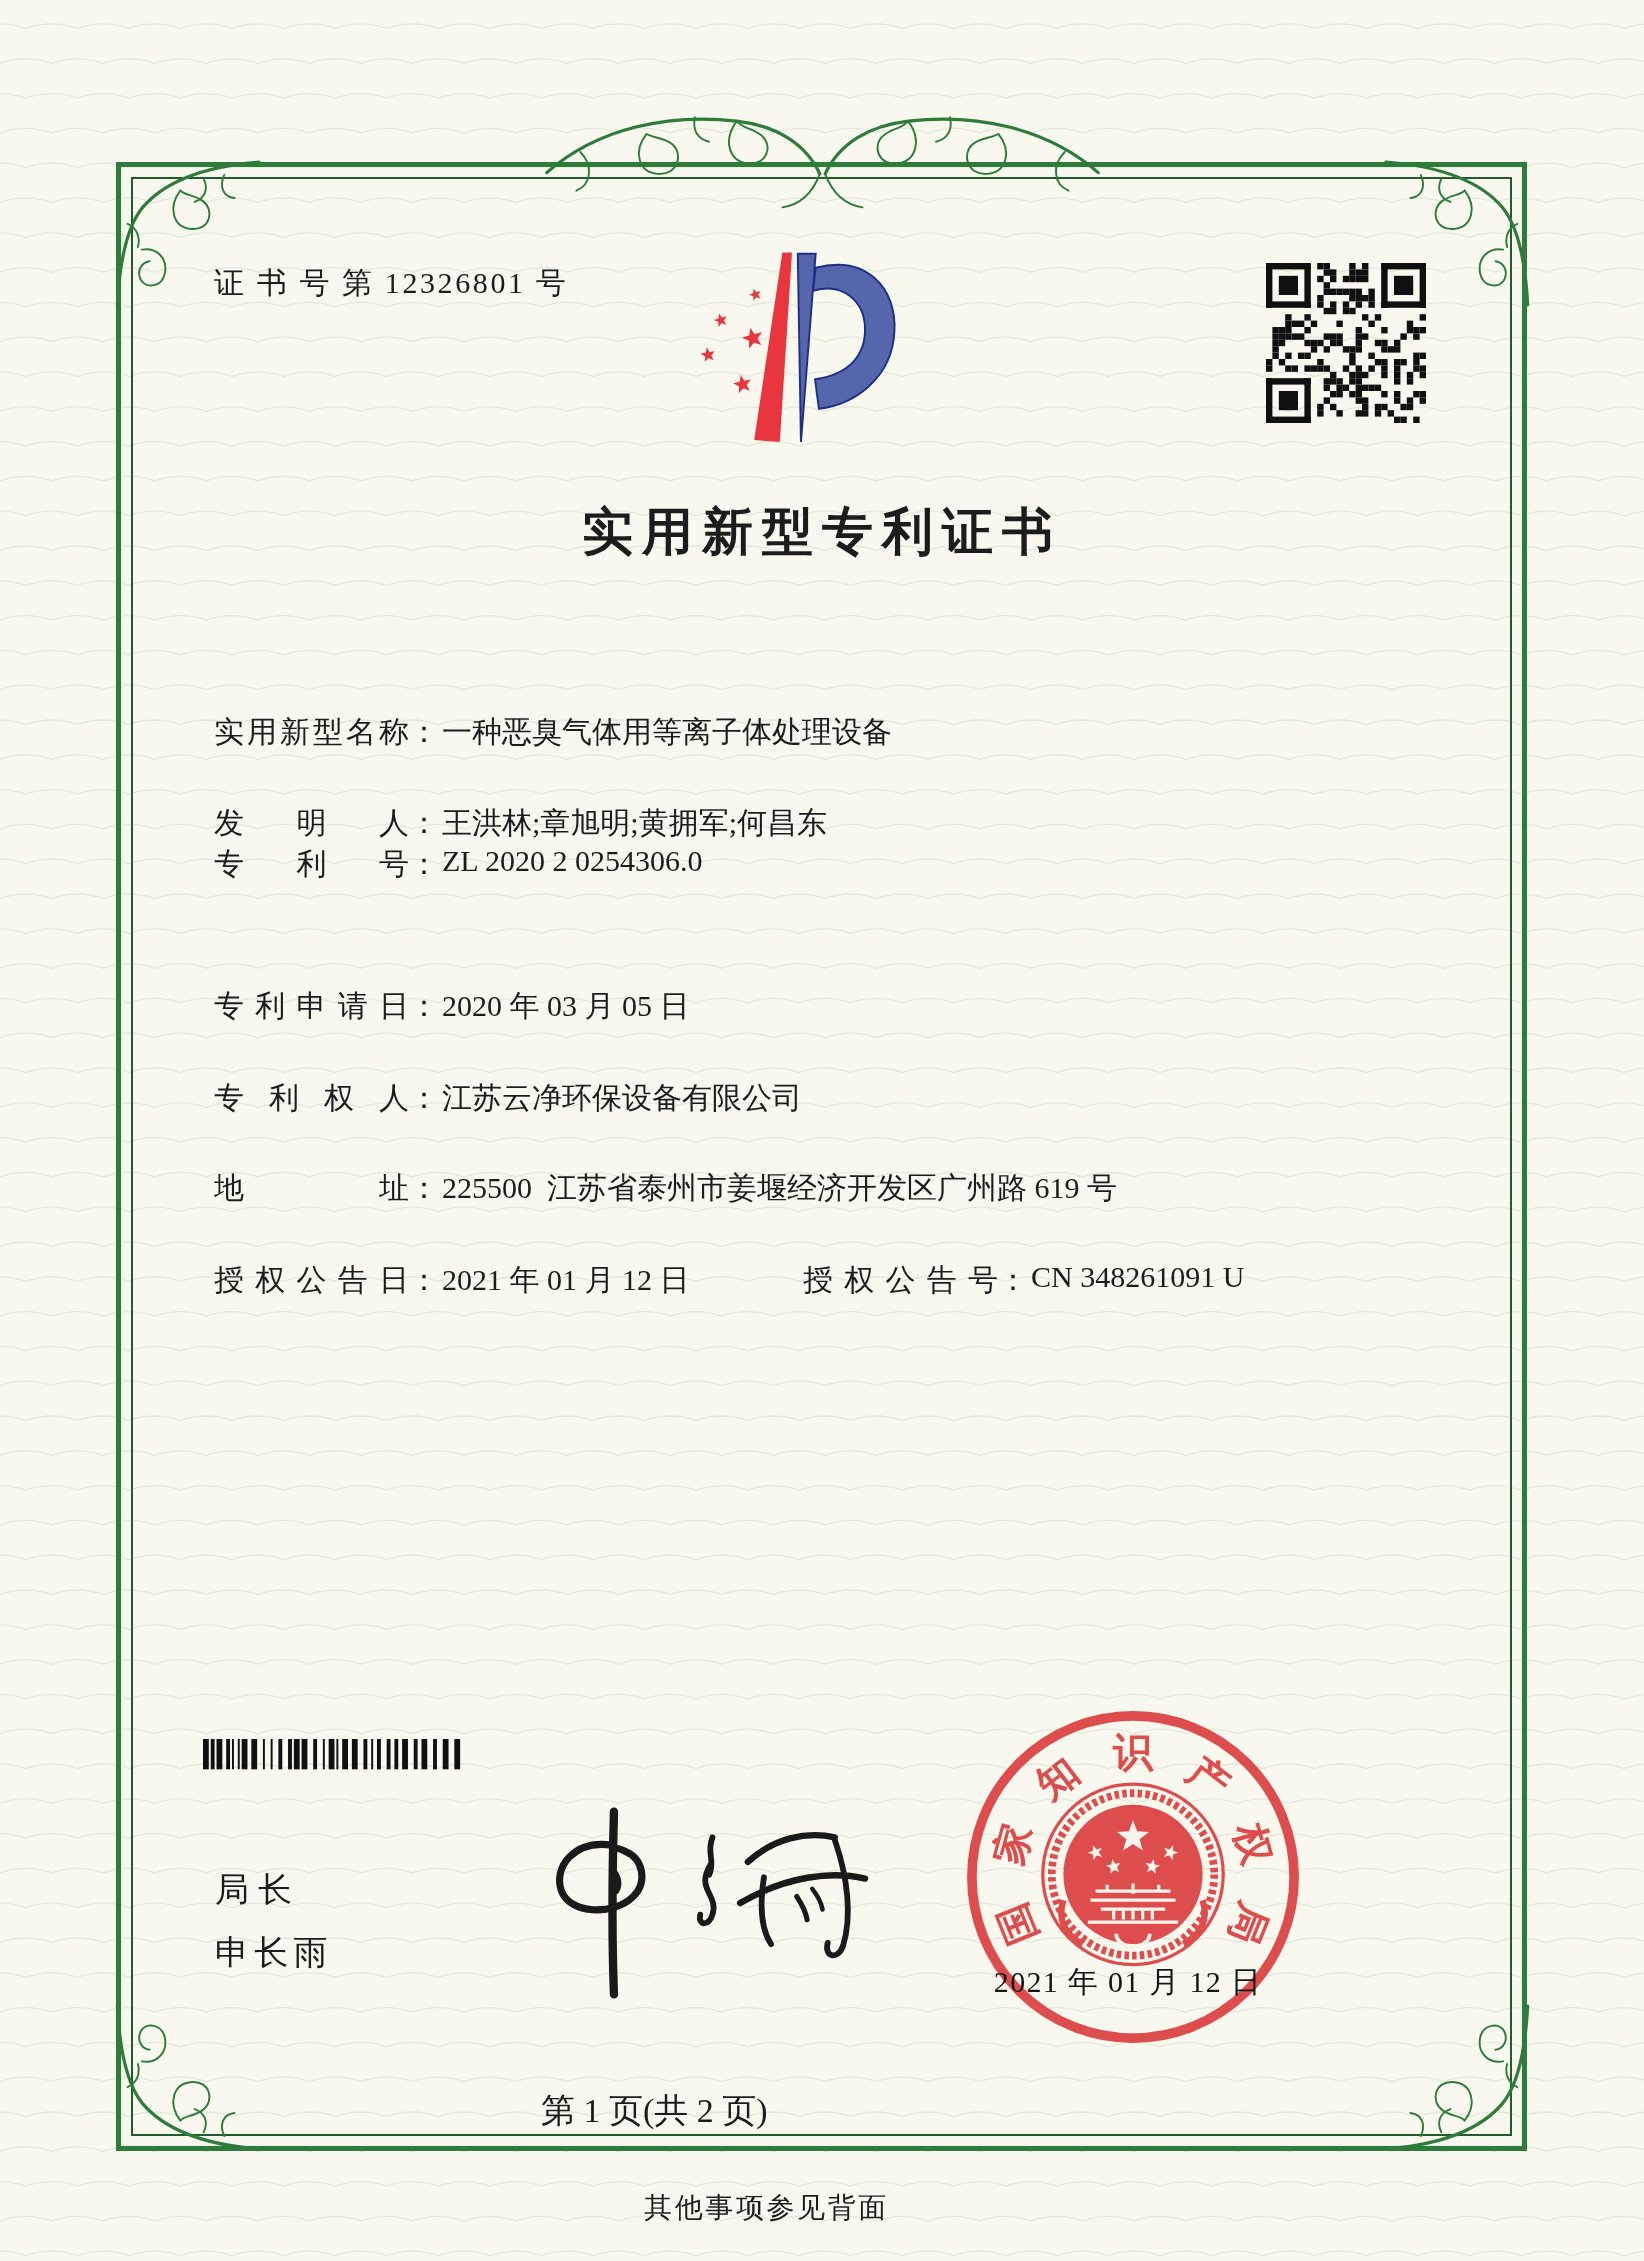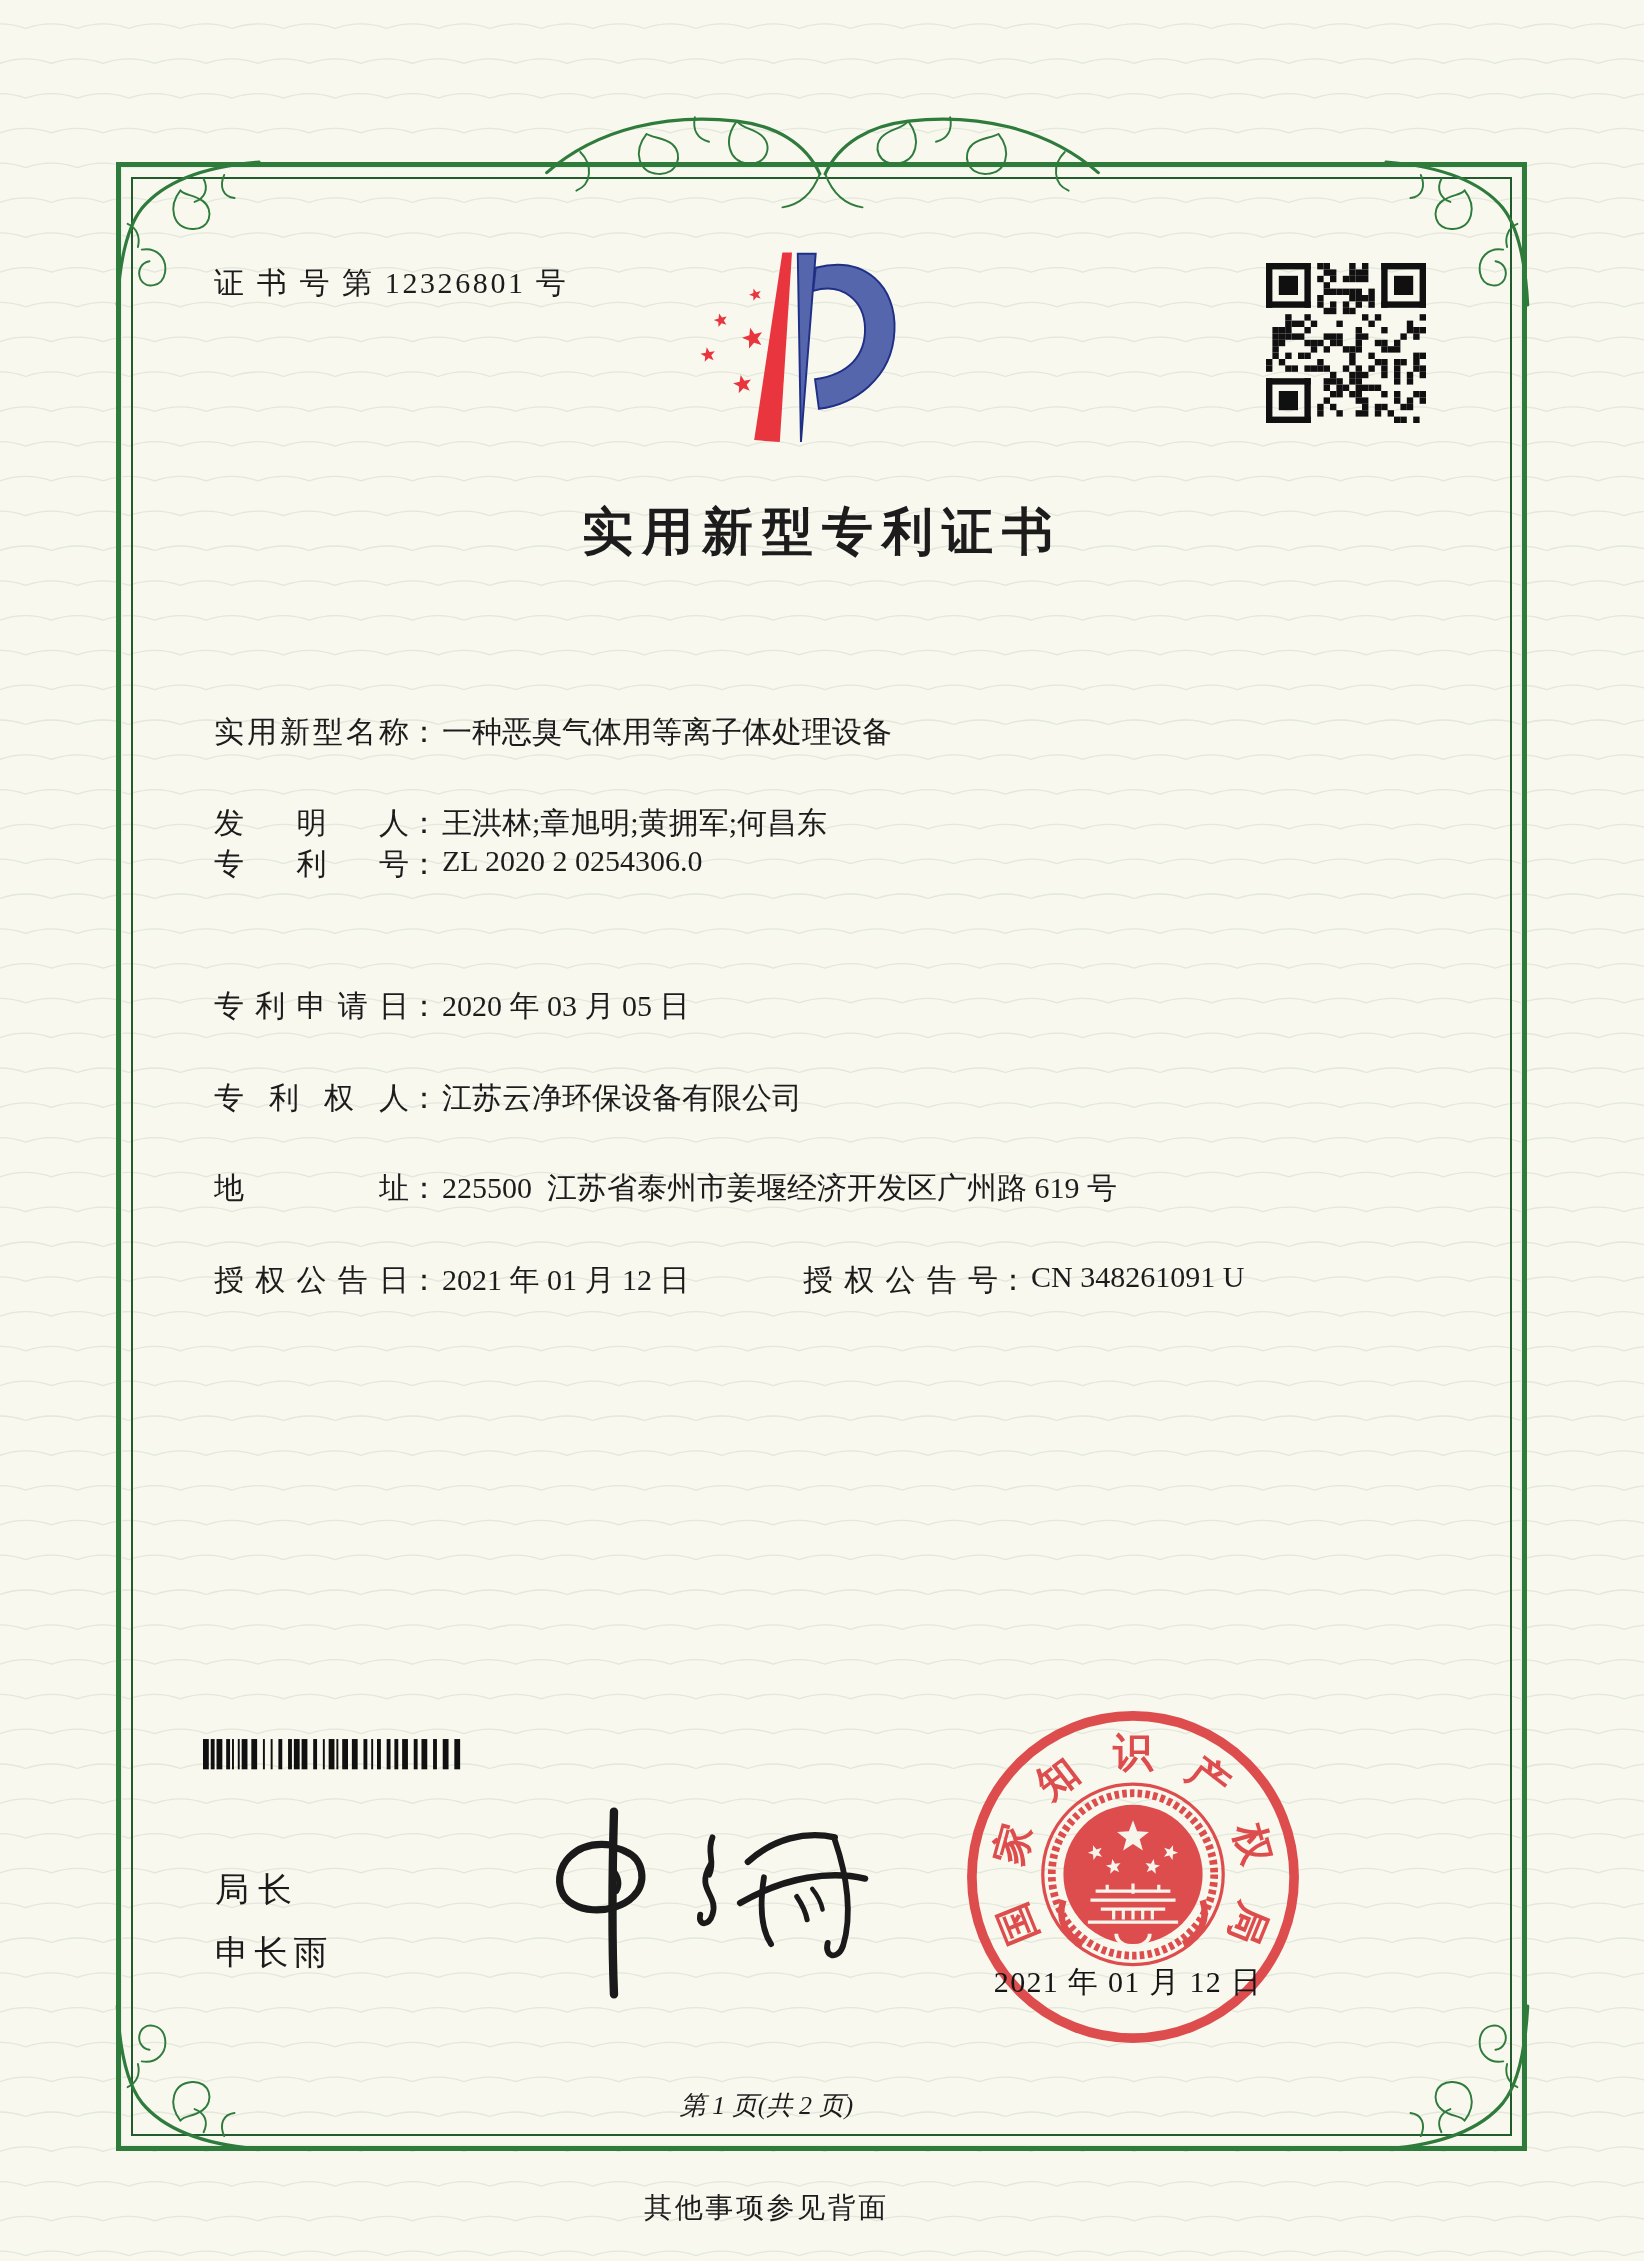--- a/index.html
+++ b/index.html
@@ -41,21 +41,21 @@
   #sig{position:absolute;left:387px;top:1800px;}
   
   .seal{position:absolute;left:959px;top:1703px;width:348px;height:348px;
         mix-blend-mode:multiply;opacity:.95;}
   .seal-char{position:absolute;left:174px;top:174px;width:0;height:0;
         font-size:40px;font-weight:700;color:var(--seal-red);}
   .seal-char span{position:absolute;left:-22px;top:-22px;width:44px;height:44px;
         display:flex;align-items:center;justify-content:center;}
   .seal-date{position:absolute;left:954px;top:1962px;width:348px;text-align:center;
         font-size:30px;letter-spacing:1.3px;color:#151515;z-index:5;white-space:pre;}
-  .pageno{position:absolute;left:541px;top:2088px;width:451px;text-align:center;font-size:26px;white-space:pre;font-style:italic;}
+  .pageno{position:absolute;left:541px;top:2088px;width:451px;font-size:34px;white-space:pre;}
   .backnote{position:absolute;left:541px;top:2189px;width:451px;text-align:center;font-size:28px;letter-spacing:2.6px;}
 </style>
 </head>
 <body>
 
 <svg id="waves" width="1644" height="2261" viewBox="0 0 2551 3508">
     <path d="M0,-10 q40,-14 80,0 q40,-14 80,0 q40,-14 80,0 q40,-14 80,0 q40,-14 80,0 q40,-14 80,0 q40,-14 80,0 q40,-14 80,0 q40,-14 80,0 q40,-14 80,0 q40,-14 80,0 q40,-14 80,0 q40,-14 80,0 q40,-14 80,0 q40,-14 80,0 q40,-14 80,0 q40,-14 80,0 q40,-14 80,0 q40,-14 80,0 q40,-14 80,0 q40,-14 80,0 q40,-14 80,0 q40,-14 80,0 q40,-14 80,0 q40,-14 80,0 q40,-14 80,0 q40,-14 80,0 q40,-14 80,0 q40,-14 80,0 q40,-14 80,0 q40,-14 80,0 q40,-14 80,0 q40,-14 80,0" fill="none" stroke="#cdd7c6" stroke-width="2" opacity="0.5"></path>
     <path d="M-40,44 q40,-14 80,0 q40,-14 80,0 q40,-14 80,0 q40,-14 80,0 q40,-14 80,0 q40,-14 80,0 q40,-14 80,0 q40,-14 80,0 q40,-14 80,0 q40,-14 80,0 q40,-14 80,0 q40,-14 80,0 q40,-14 80,0 q40,-14 80,0 q40,-14 80,0 q40,-14 80,0 q40,-14 80,0 q40,-14 80,0 q40,-14 80,0 q40,-14 80,0 q40,-14 80,0 q40,-14 80,0 q40,-14 80,0 q40,-14 80,0 q40,-14 80,0 q40,-14 80,0 q40,-14 80,0 q40,-14 80,0 q40,-14 80,0 q40,-14 80,0 q40,-14 80,0 q40,-14 80,0 q40,-14 80,0" fill="none" stroke="#cdd7c6" stroke-width="2" opacity="0.5"></path>
     <path d="M0,98 q40,-14 80,0 q40,-14 80,0 q40,-14 80,0 q40,-14 80,0 q40,-14 80,0 q40,-14 80,0 q40,-14 80,0 q40,-14 80,0 q40,-14 80,0 q40,-14 80,0 q40,-14 80,0 q40,-14 80,0 q40,-14 80,0 q40,-14 80,0 q40,-14 80,0 q40,-14 80,0 q40,-14 80,0 q40,-14 80,0 q40,-14 80,0 q40,-14 80,0 q40,-14 80,0 q40,-14 80,0 q40,-14 80,0 q40,-14 80,0 q40,-14 80,0 q40,-14 80,0 q40,-14 80,0 q40,-14 80,0 q40,-14 80,0 q40,-14 80,0 q40,-14 80,0 q40,-14 80,0 q40,-14 80,0" fill="none" stroke="#cdd7c6" stroke-width="2" opacity="0.5"></path>
     <path d="M-40,152 q40,-14 80,0 q40,-14 80,0 q40,-14 80,0 q40,-14 80,0 q40,-14 80,0 q40,-14 80,0 q40,-14 80,0 q40,-14 80,0 q40,-14 80,0 q40,-14 80,0 q40,-14 80,0 q40,-14 80,0 q40,-14 80,0 q40,-14 80,0 q40,-14 80,0 q40,-14 80,0 q40,-14 80,0 q40,-14 80,0 q40,-14 80,0 q40,-14 80,0 q40,-14 80,0 q40,-14 80,0 q40,-14 80,0 q40,-14 80,0 q40,-14 80,0 q40,-14 80,0 q40,-14 80,0 q40,-14 80,0 q40,-14 80,0 q40,-14 80,0 q40,-14 80,0 q40,-14 80,0 q40,-14 80,0" fill="none" stroke="#cdd7c6" stroke-width="2" opacity="0.5"></path>

